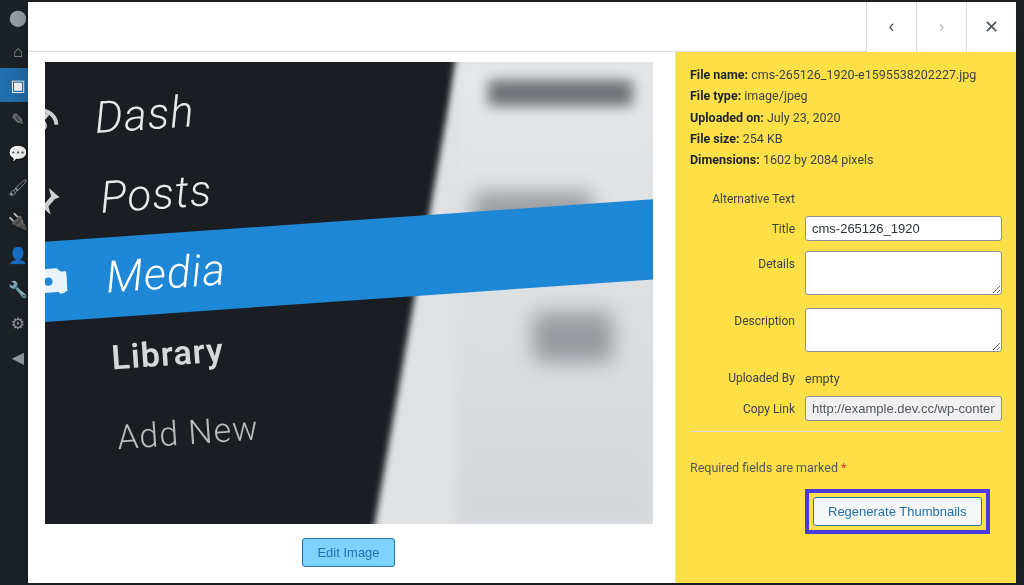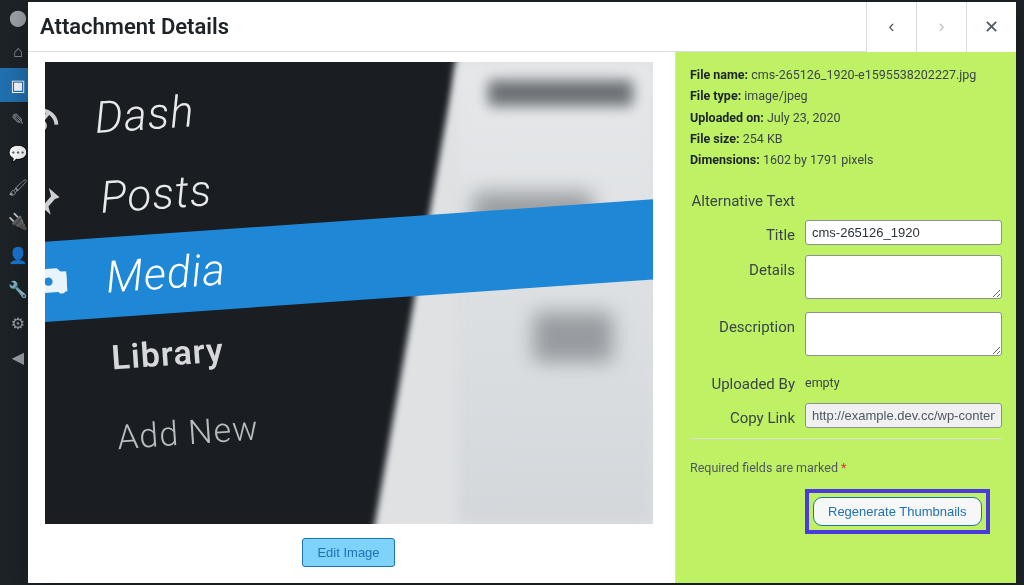--- a/index.html
+++ b/index.html
@@ -33,40 +33,40 @@
   .att-img .row.dash { margin-top: 10px; }
   .att-img .row.sub { padding-left: 140px; font-size: 34px; color: #d6d8da; }
   .att-img .overlay-right { position:absolute; top:0; right:0; bottom:0; width:32%; background: linear-gradient(180deg, rgba(230,232,234,.95), rgba(210,214,218,.95)); filter: blur(6px); }
   .att-img .overlay-right::before { content:""; position:absolute; top:18px; left:30px; right:20px; height:26px; background:#3a3f44; border-radius:3px; filter: blur(3px); opacity:.7;}
   .att-img .blur-blob { position:absolute; width:120px; height:50px; background:#6b7075; border-radius:6px; filter: blur(10px); opacity:.6; }
 
   .edit-img-wrap { margin-top: 14px; }
   .btn-secondary { display: inline-block; border: 1px solid #2271b1; color: #2271b1; background: #7dd3fc; padding: 6px 14px; border-radius: 3px; cursor: pointer; font-size: 13px; }
 
   
-  .att-right { width: 340px; background: #bef264; padding: 12px 14px 14px 14px; overflow-y: auto; font-size: 12.5px; color: #3c434a; }
+  .att-right { width: 340px; background: #fde047; padding: 12px 14px 14px 14px; overflow-y: auto; font-size: 12.5px; color: #3c434a; }
   .meta-block { line-height: 1.7; }
   .meta-block strong { color: #1d2327; }
   .settings { margin-top: 16px; }
   .field-row { display: flex; align-items: flex-start; margin-bottom: 10px; }
-  .field-row label { width: 115px; text-align: right; padding-right: 10px; padding-top: 6px; color: #3c434a; font-size: 15px; }
+  .field-row label { width: 115px; text-align: right; padding-right: 10px; padding-top: 6px; color: #3c434a; font-size: 12px; }
   .field-row .control { flex: 1; }
   .field-row input[type=text], .field-row textarea { width: 100%; border: 1px solid #8c8f94; border-radius: 3px; padding: 4px 6px; font-size: 13px; background: #fff; color: #2c3338; }
   .field-row textarea { height: 44px; resize: vertical; }
   .field-row input[readonly] { background: #f0f0f1; color: #50575e; }
   .hint { font-size: 12px; color: #646970; margin-top: 4px; line-height: 1.4; }
   .hint a { color: #2271b1; text-decoration: underline; }
   .readonly-text { padding-top: 6px; color: #3c434a; }
 
-  .req-note { border-top: 1px solid #dcdcde; margin-top: 10px; padding-top: 21px; color: #50575e; font-size: 12.5px; }
+  .req-note { border-top: 1px solid #dcdcde; margin-top: 10px; padding-top: 28px; color: #50575e; font-size: 12.5px; }
   .req-note .ast { color: #d63638; }
 
   .regen-wrap { margin-top: 14px; margin-bottom: 14px; padding-left: 115px; }
   .regen-highlight { display: inline-block; border: 4px solid #4b3bdc; padding: 4px; }
-  .regen-highlight .btn-secondary { background: #f6f7f7; border-radius: 9px; }
+  .regen-highlight .btn-secondary { background: #f6f7f7; }
 </style>
 </head>
 <body>
 
 <div class="wp-admin-shell">
   <div class="side">
     <div class="ico">⬤</div>
     <div class="ico">⌂</div>
     <div class="ico active">▣</div>
     <div class="ico">✎</div>
@@ -75,21 +75,20 @@
     <div class="ico">🔌</div>
     <div class="ico">👤</div>
     <div class="ico">🔧</div>
     <div class="ico">⚙</div>
     <div class="ico">◀</div>
   </div>
 </div>
 
 <div class="modal">
   <div class="modal-header">
-    <div class="modal-title">Attachment Details</div>
     <div class="modal-nav">
       <button aria-label="Previous">
         <span>‹</span>
       </button>
       <button style="color:#c3c4c7" aria-label="Next">
         <span>›</span>
       </button>
       <button aria-label="Close">
         <span>✕</span>
       </button>
@@ -146,21 +145,21 @@
         <button class="btn-secondary">Edit Image</button>
       </div>
     </div>
 
     <div class="att-right">
       <div class="meta-block">
         <div><strong>File name:</strong> <span>cms-265126_1920-e1595538202227.jpg</span></div>
         <div><strong>File type:</strong> <span>image/jpeg</span></div>
         <div><strong>Uploaded on:</strong> <span>July 23, 2020</span></div>
         <div><strong>File size:</strong> <span>254 KB</span></div>
-        <div><strong>Dimensions:</strong> <span>1602 by 1791 pixels</span></div>
+        <div><strong>Dimensions:</strong> <span>1602 by 2084 pixels</span></div>
       </div>
 
       <div class="settings">
 
         <div class="field-row">
           <label>Alternative Text</label>
         </div>
 
         <div class="field-row">
           <label>Title</label>

